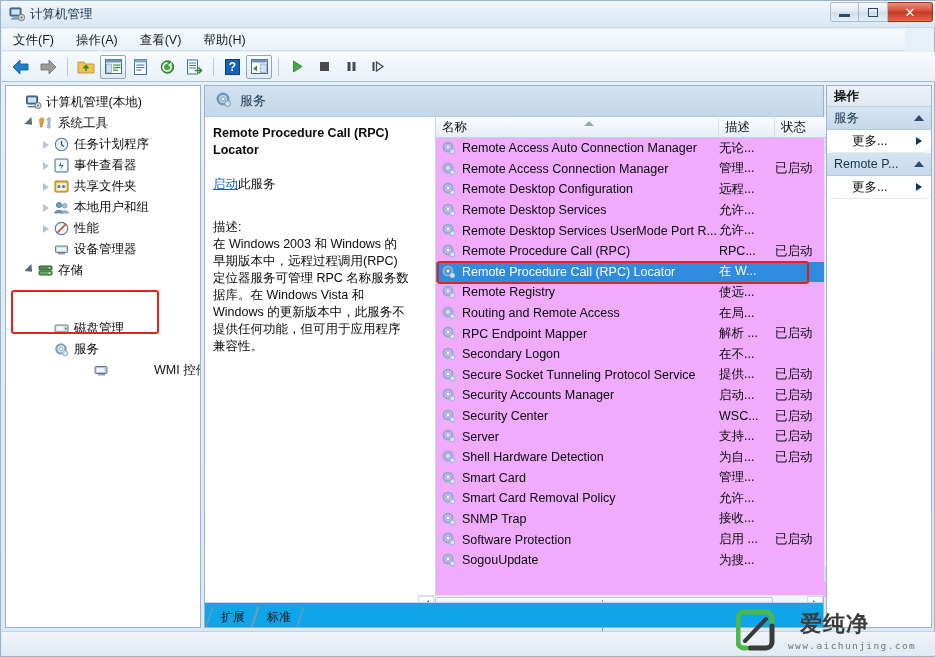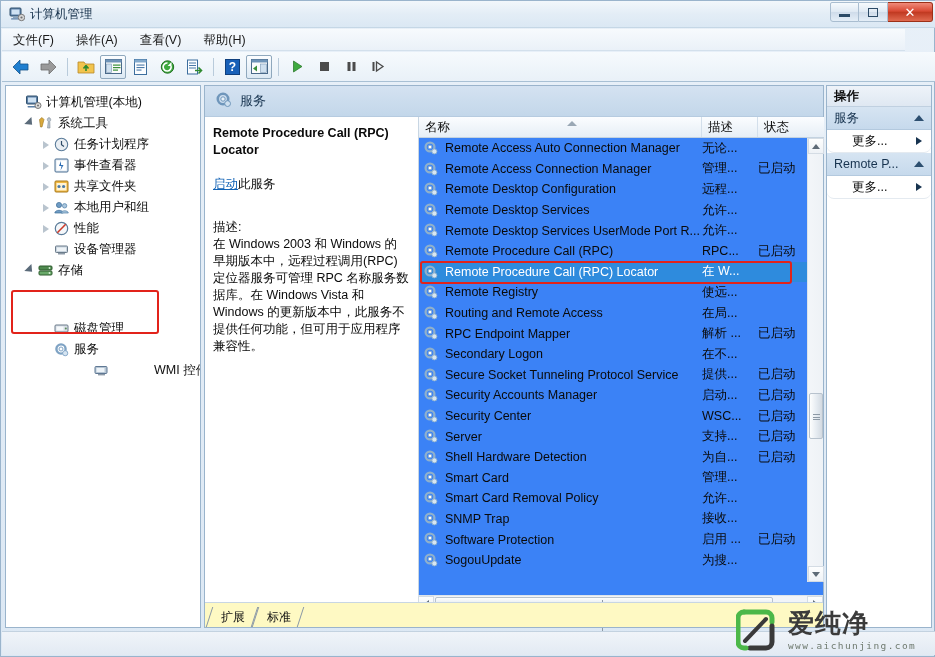--- a/index.html
+++ b/index.html
@@ -130,42 +130,43 @@
     background: #fff; padding: 8px 8px 0 8px; overflow: hidden;
   }
   #detail .dtitle { font-weight: bold; font-size: 12.5px; color: #0a0a0a; line-height: 17px; }
   #detail .dlink { margin-top: 17px; font-size: 12.5px; color: #111; }
   #detail .dlink a { color: #1162b5; text-decoration: underline; cursor: pointer; }
   #detail .ddesc-label { margin-top: 26px; font-size: 12.5px; color: #0a0a0a; }
   #detail .ddesc { font-size: 12.5px; color: #0a0a0a; line-height: 17px; }
 
   
   #listpane {
-    position: absolute; left: 213px; top: 31px; width: 405px; height: 480px;
-    background: #3b82f6; border-left: 1px solid #c8d6e3;
+    position: absolute; left: 230px; top: 31px; width: 405px; height: 480px;
+    background: #f0abfc; border-left: 1px solid #c8d6e3;
   }
   #colhead {
     position: absolute; left: 0; top: 0; width: 405px; height: 21px;
     background: linear-gradient(180deg,#fbfdff 0%,#e6eef6 100%);
     border-bottom: 1px solid #c3d2e0;
   }
   .col {
     position: absolute; top: 0; height: 20px; line-height: 20px;
     font-size: 12.5px; color: #0d0d0d; padding-left: 6px;
     border-right: 1px solid #d3dfeb;
   }
   #sortarrow {
     position: absolute; left: 148px; top: 4px;
     width: 0; height: 0;
     border-left: 5px solid transparent; border-right: 5px solid transparent;
     border-bottom: 5px solid #9aa8b5;
   }
   #rows {
     position: absolute; left: 0; top: 21px; width: 390px; height: 444px;
     overflow: hidden;
+    text-align: right;
   }
   .srow {
     position: relative; height: 20.6px; display: flex; align-items: center;
     font-size: 12.5px; color: #0a0a0a; white-space: nowrap;
   }
   .srow.sel { background: #2e8bdd; color: #ffffff; }
   .sname { position: absolute; left: 26px; }
   .sdesc { position: absolute; left: 283px; }
   .sstat { position: absolute; left: 339px; }
   .svcicon { position: absolute; left: 4px; top: 2px; width: 17px; height: 16px; }
@@ -210,21 +211,21 @@
     background: linear-gradient(180deg,#fdfefe,#e3e9ef 60%,#d3dae1);
     border: 1px solid #b7c2cd; border-radius: 2px;
     display:flex; align-items:center; justify-content:center;
   }
   .hgrip { width: 7px; height: 7px; }
   .hgrip i { display:inline-block; width:1px; height:7px; background:#8d99a5; margin:0 1.5px; vertical-align: top;}
 
   
   #tabstrip {
     position: absolute; left: 0; bottom: 0; width: 618px; height: 25px;
-    background: #fef9c3; border-top: 1px solid #c8d6e3;
+    background: #0ea5e9; border-top: 1px solid #c8d6e3;
     padding-left: 4px; display: flex; align-items: flex-end;
   }
   .mtab {
     font-size: 12px; color: #111; padding: 2px 10px 3px 12px;
     position: relative; height: 20px; line-height: 16px;
   }
   .mtab::before {
     content: ''; position: absolute; left: 0; top: 0; width: 9px; height: 20px;
     border-left: 1px solid #8a98a6; transform: skewX(-18deg);
   }
@@ -268,22 +269,22 @@
   
   #watermark {
     position: absolute; left: 735px; top: 604px; width: 196px; height: 50px;
     display: flex; align-items: center;
   }
   #wmlogo {
     width: 44px; height: 44px; flex: 0 0 44px; position: relative;
   }
   #wmtext { margin-left: 8px; }
   #wmtext .cn {
-    font-size: 26px; color: #3b3b3b; font-weight: bold; letter-spacing: 1px;
-    line-height: 30px; font-family: Liberation Serif, serif;
+    font-size: 22px; color: #3b3b3b; font-weight: bold; letter-spacing: 1px;
+    line-height: 30px; font-family: Liberation Serif, serif; margin-left: 12px;
   }
   #wmtext .url {
     font-size: 9.5px; color: #6f7a6f; letter-spacing: 1.4px; margin-top: 1px;
     font-family: "DejaVu Sans Mono", monospace;
   }
 </style>
 </head>
 <body>
 
 <div id="window">

